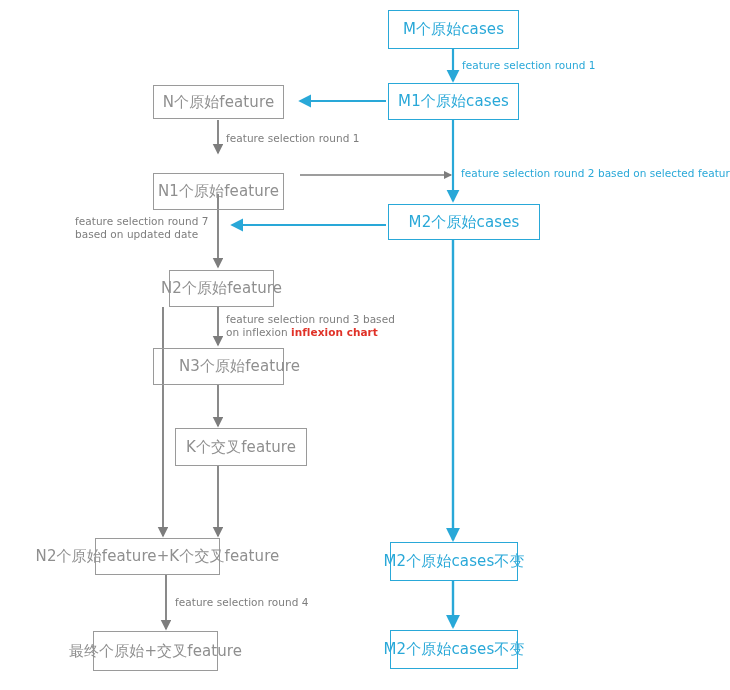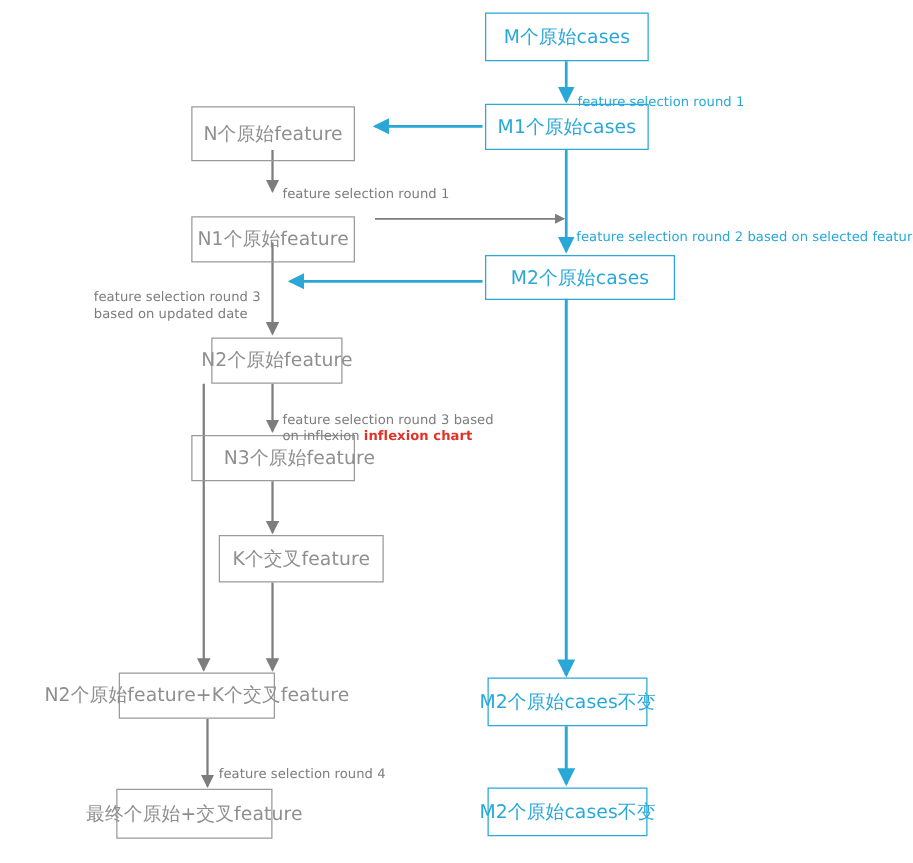--- a/index.html
+++ b/index.html
@@ -58,21 +58,20 @@
     transform: translateX(-50%);
   }
   .edge-label {
     position: absolute;
     font-size: 10.5px;
     line-height: 13px;
     color: #7d7d7d;
     white-space: nowrap;
     z-index: 4;
     letter-spacing: 0.05px;
-    margin-top: 17px;
   }
   .edge-label.blue {
     color: #29a8d8;
   }
   .hl-red {
     color: #e03127;
     font-weight: bold;
   }
 </style>
 </head>
@@ -135,21 +134,21 @@
   </div>
 
   <div class="node blue" style="left:390px; top:542px; width:128px; height:39px;">
     <span class="node-label">M2个原始cases不变</span>
   </div>
 
   <div class="node blue" style="left:390px; top:630px; width:128px; height:39px;">
     <span class="node-label">M2个原始cases不变</span>
   </div>
 
-  <div class="node" style="left:153px; top:85px; width:131px; height:44px;">
+  <div class="node" style="left:153px; top:85px; width:131px; height:34px;">
     <span class="node-label">N个原始feature</span>
   </div>
 
   <div class="node" style="left:153px; top:157px; width:131px; height:37px;margin-top:16px;">
     <span class="node-label">N1个原始feature</span>
   </div>
 
   <div class="node" style="left:153px; top:270px; width:105px; height:37px;margin-left:16px;">
     <span class="node-label">N2个原始feature</span>
   </div>
@@ -176,21 +175,21 @@
 
   <div class="edge-label blue" style="left:461px; top:167px;">
     <span>feature selection round 2 based on selected feature</span>
   </div>
 
   <div class="edge-label" style="left:226px; top:132px;">
     <span>feature selection round 1</span>
   </div>
 
   <div class="edge-label" style="left:75px; top:215px;">
-    <div>feature selection round 3</div>
+    <div>feature selection round 7</div>
     <div>based on updated date</div>
   </div>
 
   <div class="edge-label" style="left:226px; top:313px;">
     <div>feature selection round 3 based</div>
     <div>
       <span>on inflexion </span><span class="hl-red">inflexion chart</span>
     </div>
   </div>
 

